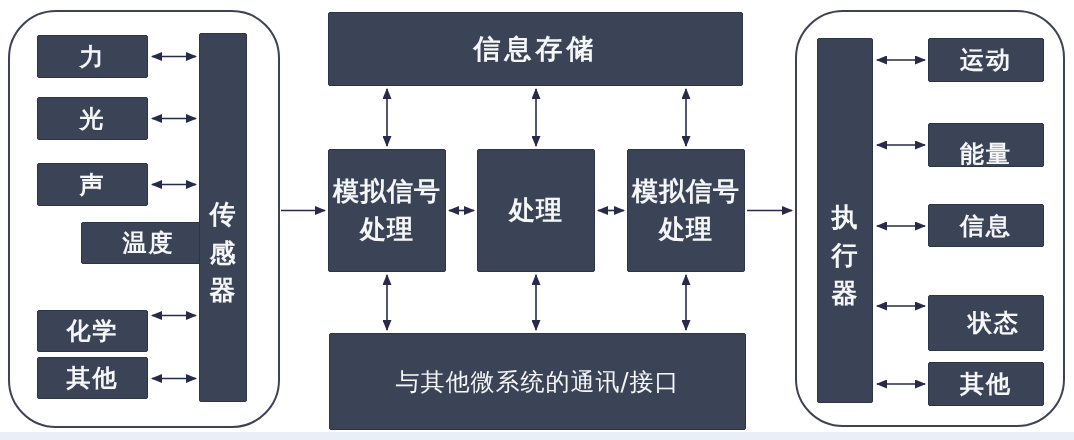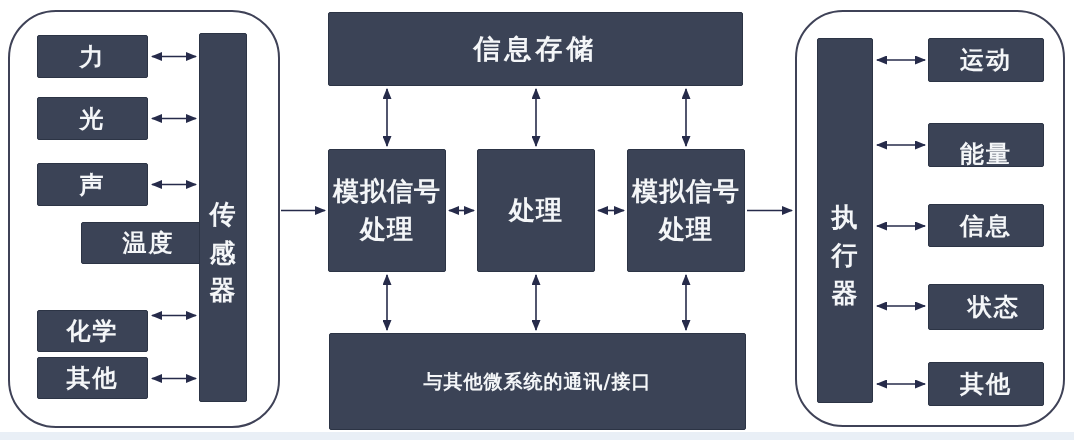--- a/index.html
+++ b/index.html
@@ -23,21 +23,21 @@
     text-align:center;border-radius:2px;
   }
   .small-label{font-size:24px;font-weight:600;letter-spacing:2px;line-height:1;}
   .vbar-label{
     writing-mode:vertical-lr;text-orientation:upright;
     font-size:26px;font-weight:600;letter-spacing:38px;
     margin-bottom:-38px;line-height:1;
   }
   .top-label{font-size:27px;font-weight:600;letter-spacing:4px;}
   .mid-label{font-size:26px;font-weight:600;letter-spacing:1px;line-height:1.45;}
-  .bottom-label{font-size:19px;font-weight:700;letter-spacing:1px;line-height:1.5;}
+  .bottom-label{font-size:24px;font-weight:400;letter-spacing:1px;line-height:1.5;}
   svg.arrow-layer{position:absolute;left:0;top:0;z-index:2;}
   svg.arrow-layer line{stroke:#262b4a;stroke-width:1.6;}
 </style>
 </head>
 <body>
 
 <div class="edge-band"></div>
 
 <div class="panel" style="left:8px;top:10px;width:272px;height:418px;"></div>
 <div class="panel" style="left:795px;top:10px;width:270px;height:417px;"></div>
@@ -146,18 +146,18 @@
 
 <div class="dark" style="left:928px;top:38px;width:116px;height:44px;">
   <span class="small-label">运动</span>
 </div>
 <div class="dark" style="left:928px;top:123px;width:116px;height:44px;align-items:flex-end;">
   <span class="small-label">能量</span>
 </div>
 <div class="dark" style="left:928px;top:204px;width:116px;height:43px;align-items:center;">
   <span class="small-label">信息</span>
 </div>
-<div class="dark" style="left:928px;top:284px;width:116px;height:46px;padding-left:16px;">
+<div class="dark" style="left:928px;top:295px;width:116px;height:56px;padding-left:16px;">
   <span class="small-label">状态</span>
 </div>
 <div class="dark" style="left:928px;top:362px;width:116px;height:44px;">
   <span class="small-label">其他</span>
 </div>
 
 </body></html>

